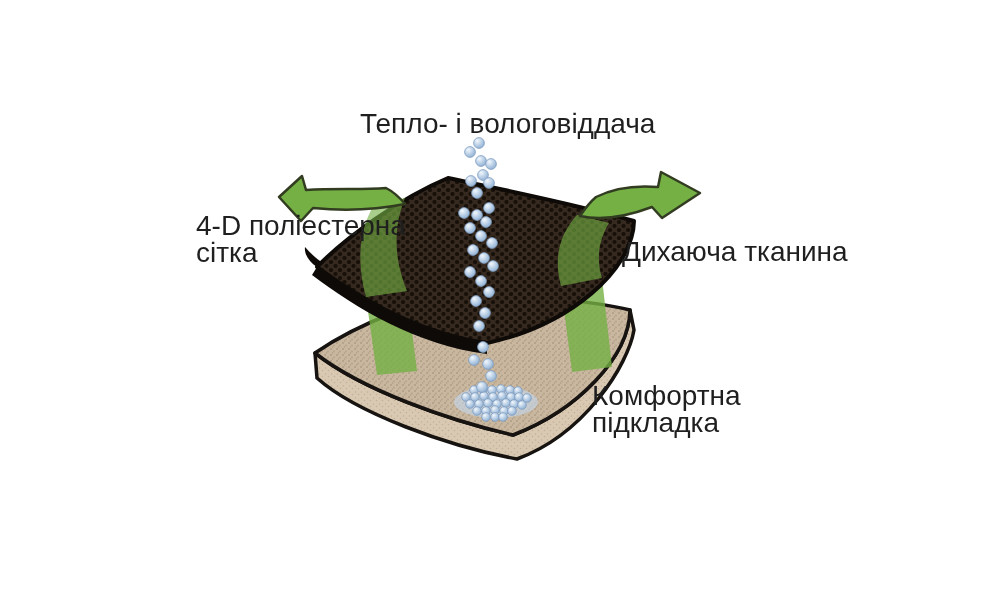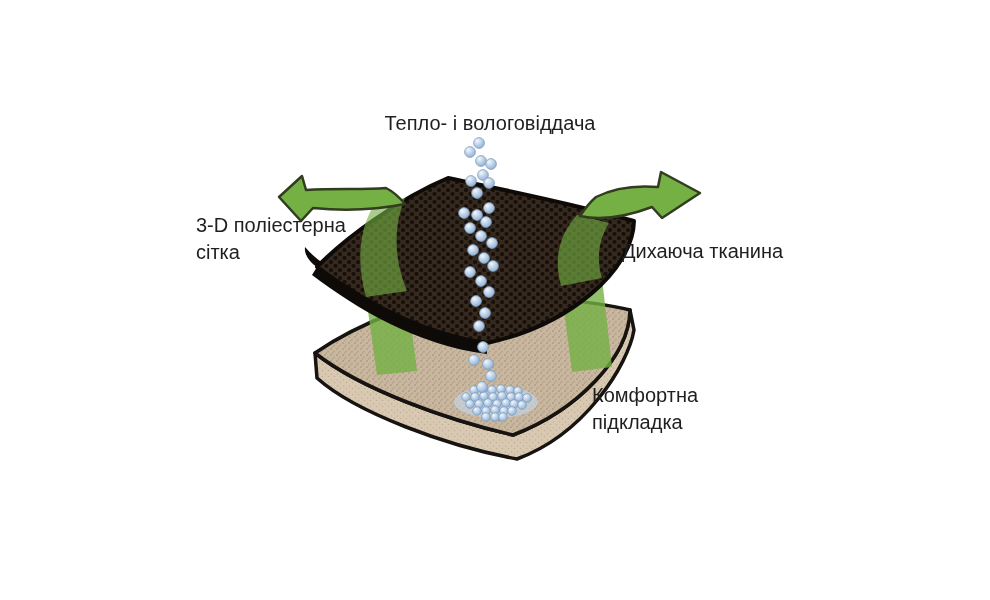--- a/index.html
+++ b/index.html
@@ -2,21 +2,21 @@
 <html><head>
 <meta charset="utf-8">
 <style>
   html,body { margin:0; padding:0; background:#ffffff; }
   .canvas {
     position:relative; width:990px; height:600px; background:#ffffff;
     font-family:"Liberation Sans", sans-serif; overflow:hidden;
   }
   .canvas svg { position:absolute; left:0; top:0; }
   .lbl {
-    position:absolute; color:#1f1f1f; font-size:20px; line-height:27px;
+    position:absolute; color:#1f1f1f; font-size:28px; line-height:27px;
     white-space:nowrap;
   }
   .lbl.center { text-align:center; }
   #label-top     { left:360px; top:110px; width:260px; }
   #label-left    { left:196px; top:212px; }
   #label-right   { left:622px; top:238px; }
   #label-comfort { left:592px; top:382px; }
   #label-bottom  { left:361px; top:454px; width:280px; }
 </style>
 </head>
@@ -152,21 +152,21 @@
         <circle cx="474" cy="360" r="5.4" fill="url(#dropGrad)" stroke="#7f9dc0" stroke-width="0.8"></circle>
         <circle cx="488" cy="364" r="5.4" fill="url(#dropGrad)" stroke="#7f9dc0" stroke-width="0.8"></circle>
         <circle cx="491" cy="376" r="5.4" fill="url(#dropGrad)" stroke="#7f9dc0" stroke-width="0.8"></circle>
         <circle cx="482" cy="387" r="5.4" fill="url(#dropGrad)" stroke="#7f9dc0" stroke-width="0.8"></circle>
       </g>
   </svg>
 
   <div class="lbl center" id="label-top">Тепло- і вологовіддача</div>
 
   <div class="lbl" id="label-left">
-    <div>3-D поліестерна</div>
+    <div>4-D поліестерна</div>
     <div>сітка</div>
   </div>
 
   <div class="lbl" id="label-right">Дихаюча тканина</div>
 
   <div class="lbl" id="label-comfort">
     <div>Комфортна</div>
     <div>підкладка</div>
   </div>
 

